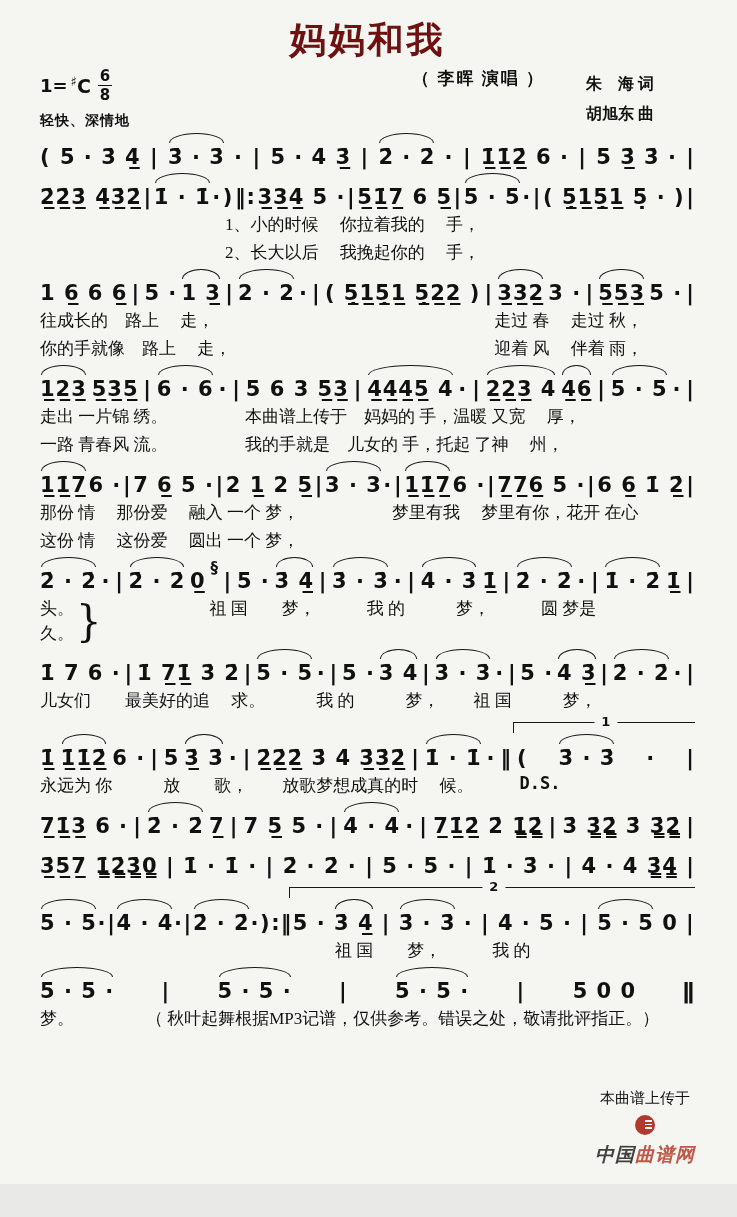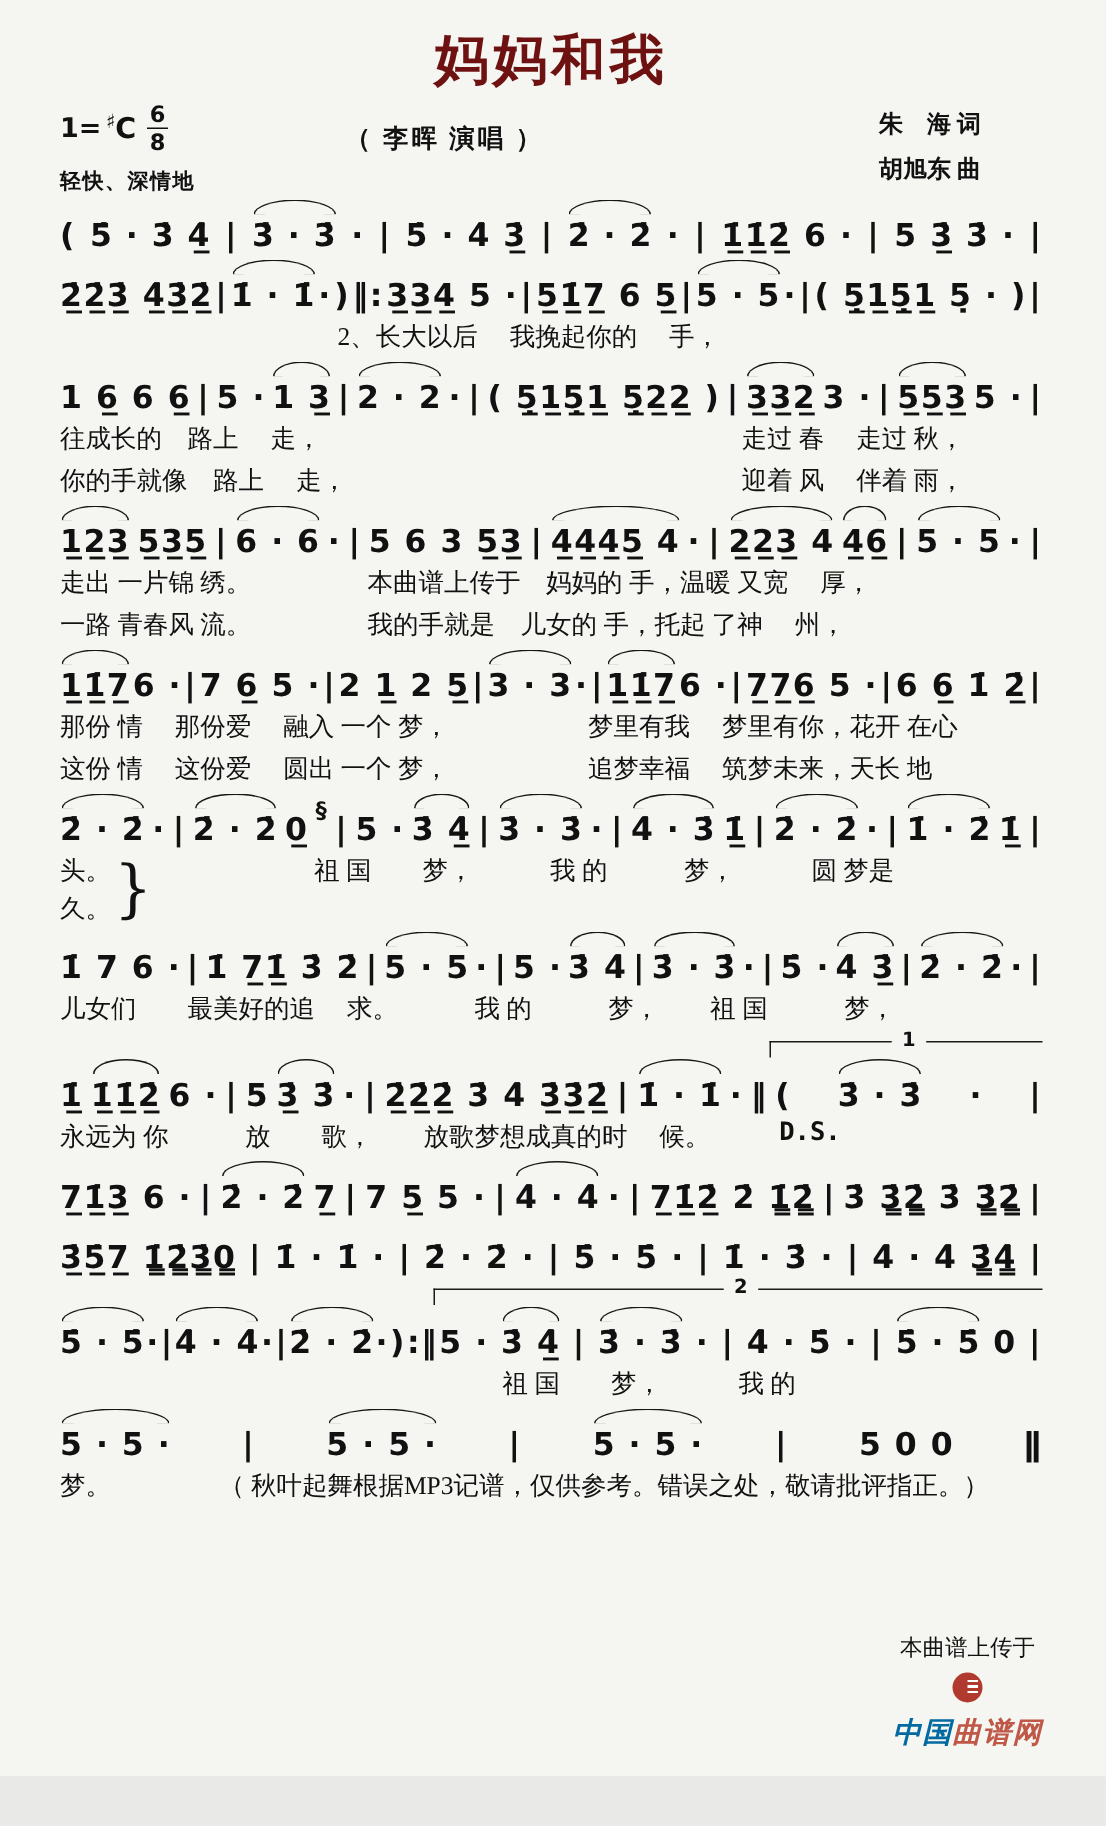--- a/index.html
+++ b/index.html
@@ -23,21 +23,21 @@
     color:var(--title,#6e1111);
   }
   .head-row{display:flex;align-items:flex-start;margin-top:2px;}
   .key-block{width:190px;font-family:"DejaVu Sans",sans-serif;}
   .keyline{font:bold 18px "DejaVu Sans",sans-serif;display:flex;align-items:center;}
   .acc{font-size:13px;position:relative;top:-4px;margin-left:3px;}
   .keyletter{font:bold 19px "DejaVu Sans",sans-serif;}
   .meter{display:inline-flex;flex-direction:column;text-align:center;margin-left:7px;line-height:15px;font:bold 15px "DejaVu Sans",sans-serif;}
   .mnum{border-bottom:1.6px solid #111;padding:0 2px;}
   .tempo{font:bold 14px "Liberation Sans",sans-serif;margin-top:8px;letter-spacing:1px;}
-  .subtitle{flex:1;text-align:left;font:bold 17px "Liberation Serif",serif;margin-top:14px;letter-spacing:2px;}
+  .subtitle{flex:1;text-align:right;font:bold 17px "Liberation Serif",serif;margin-top:0;letter-spacing:2px;}
   .credits{width:150px;text-align:center;font:bold 16px "Liberation Serif",serif;line-height:30px;margin-top:2px;}
   
   .music{
     display:flex;justify-content:space-between;align-items:baseline;
     padding:15px 0 1px 0;
     font:bold 21px "DejaVu Sans",sans-serif;
     white-space:nowrap;letter-spacing:1px;
   }
   .music.mv{padding-top:32px;}
   .music .seg{position:relative;display:inline-block;}
@@ -87,21 +87,21 @@
   }
   .logo{
     width:20px;height:20px;border-radius:50%;
     background:var(--brand,#b03a2e);position:relative;display:inline-block;
   }
   .logo::before{
     content:"";position:absolute;right:3px;top:5px;width:7px;height:10px;
     background:repeating-linear-gradient(#fff 0 1.6px,var(--brand,#b03a2e) 1.6px 3.6px);
   }
   .brand{font:bold italic 19px "Liberation Serif",serif;letter-spacing:1px;}
-  .brand .b1{color:#0369a1;}
+  .brand .b1{color:#404040;}
   .brand .b2{color:#c05848;}
 </style>
 </head>
 <body>
 
 <div class="sheet" style="--bg: #f5f5f2; --ink: #111111; --title: #6e1111; --brand: #b03a2e;">
 
   <div class="title">妈妈和我</div>
 
   <div class="head-row">
@@ -152,20 +152,21 @@
       <span class="seg bar">|</span>
       <span class="seg">5̲1̲̇7̲ 6 5̲</span>
       <span class="seg bar">|</span>
       <span class="seg arc">5 · 5</span>
       <span class="seg">·</span>
       <span class="seg bar">|</span>
       <span class="seg">( 5̲̣1̲5̲̣1̲ 5̣ · )</span>
       <span class="seg bar">|</span>
     </div>
 
+  <div class="lyr verse">1、小的时候　 你拉着我的　 手，</div>
   <div class="lyr verse">2、长大以后　 我挽起你的　 手，</div>
 
   <div class="music">
       <span class="seg">1 6̲ 6 6̲</span>
       <span class="seg bar">|</span>
       <span class="seg">5 ·</span>
       <span class="seg arc">1 3̲</span>
       <span class="seg bar">|</span>
       <span class="seg arc">2 · 2</span>
       <span class="seg">·</span>
@@ -237,21 +238,20 @@
       <span class="seg">6 6̲ 1̇ 2̲̇</span>
       <span class="seg bar">|</span>
     </div>
 
   <div class="lyr flex rowd">
     <span class="c0">那份 情　 那份爱　 融入 一个 梦，</span>
     <span class="c1">梦里有我　 梦里有你，花开 在心</span>
   </div>
   <div class="lyr flex rowd">
     <span class="c0">这份 情　 这份爱　 圆出 一个 梦，</span>
-    <span class="c1">追梦幸福　 筑梦未来，天长 地</span>
   </div>
 
   <div class="music">
       <span class="seg arc">2̇ · 2̇</span>
       <span class="seg">·</span>
       <span class="seg bar">|</span>
       <span class="seg arc">2̇ · 2̇</span>
       <span class="seg">0̲</span>
       <span class="seg segno">§</span>
       <span class="seg bar">|</span>

